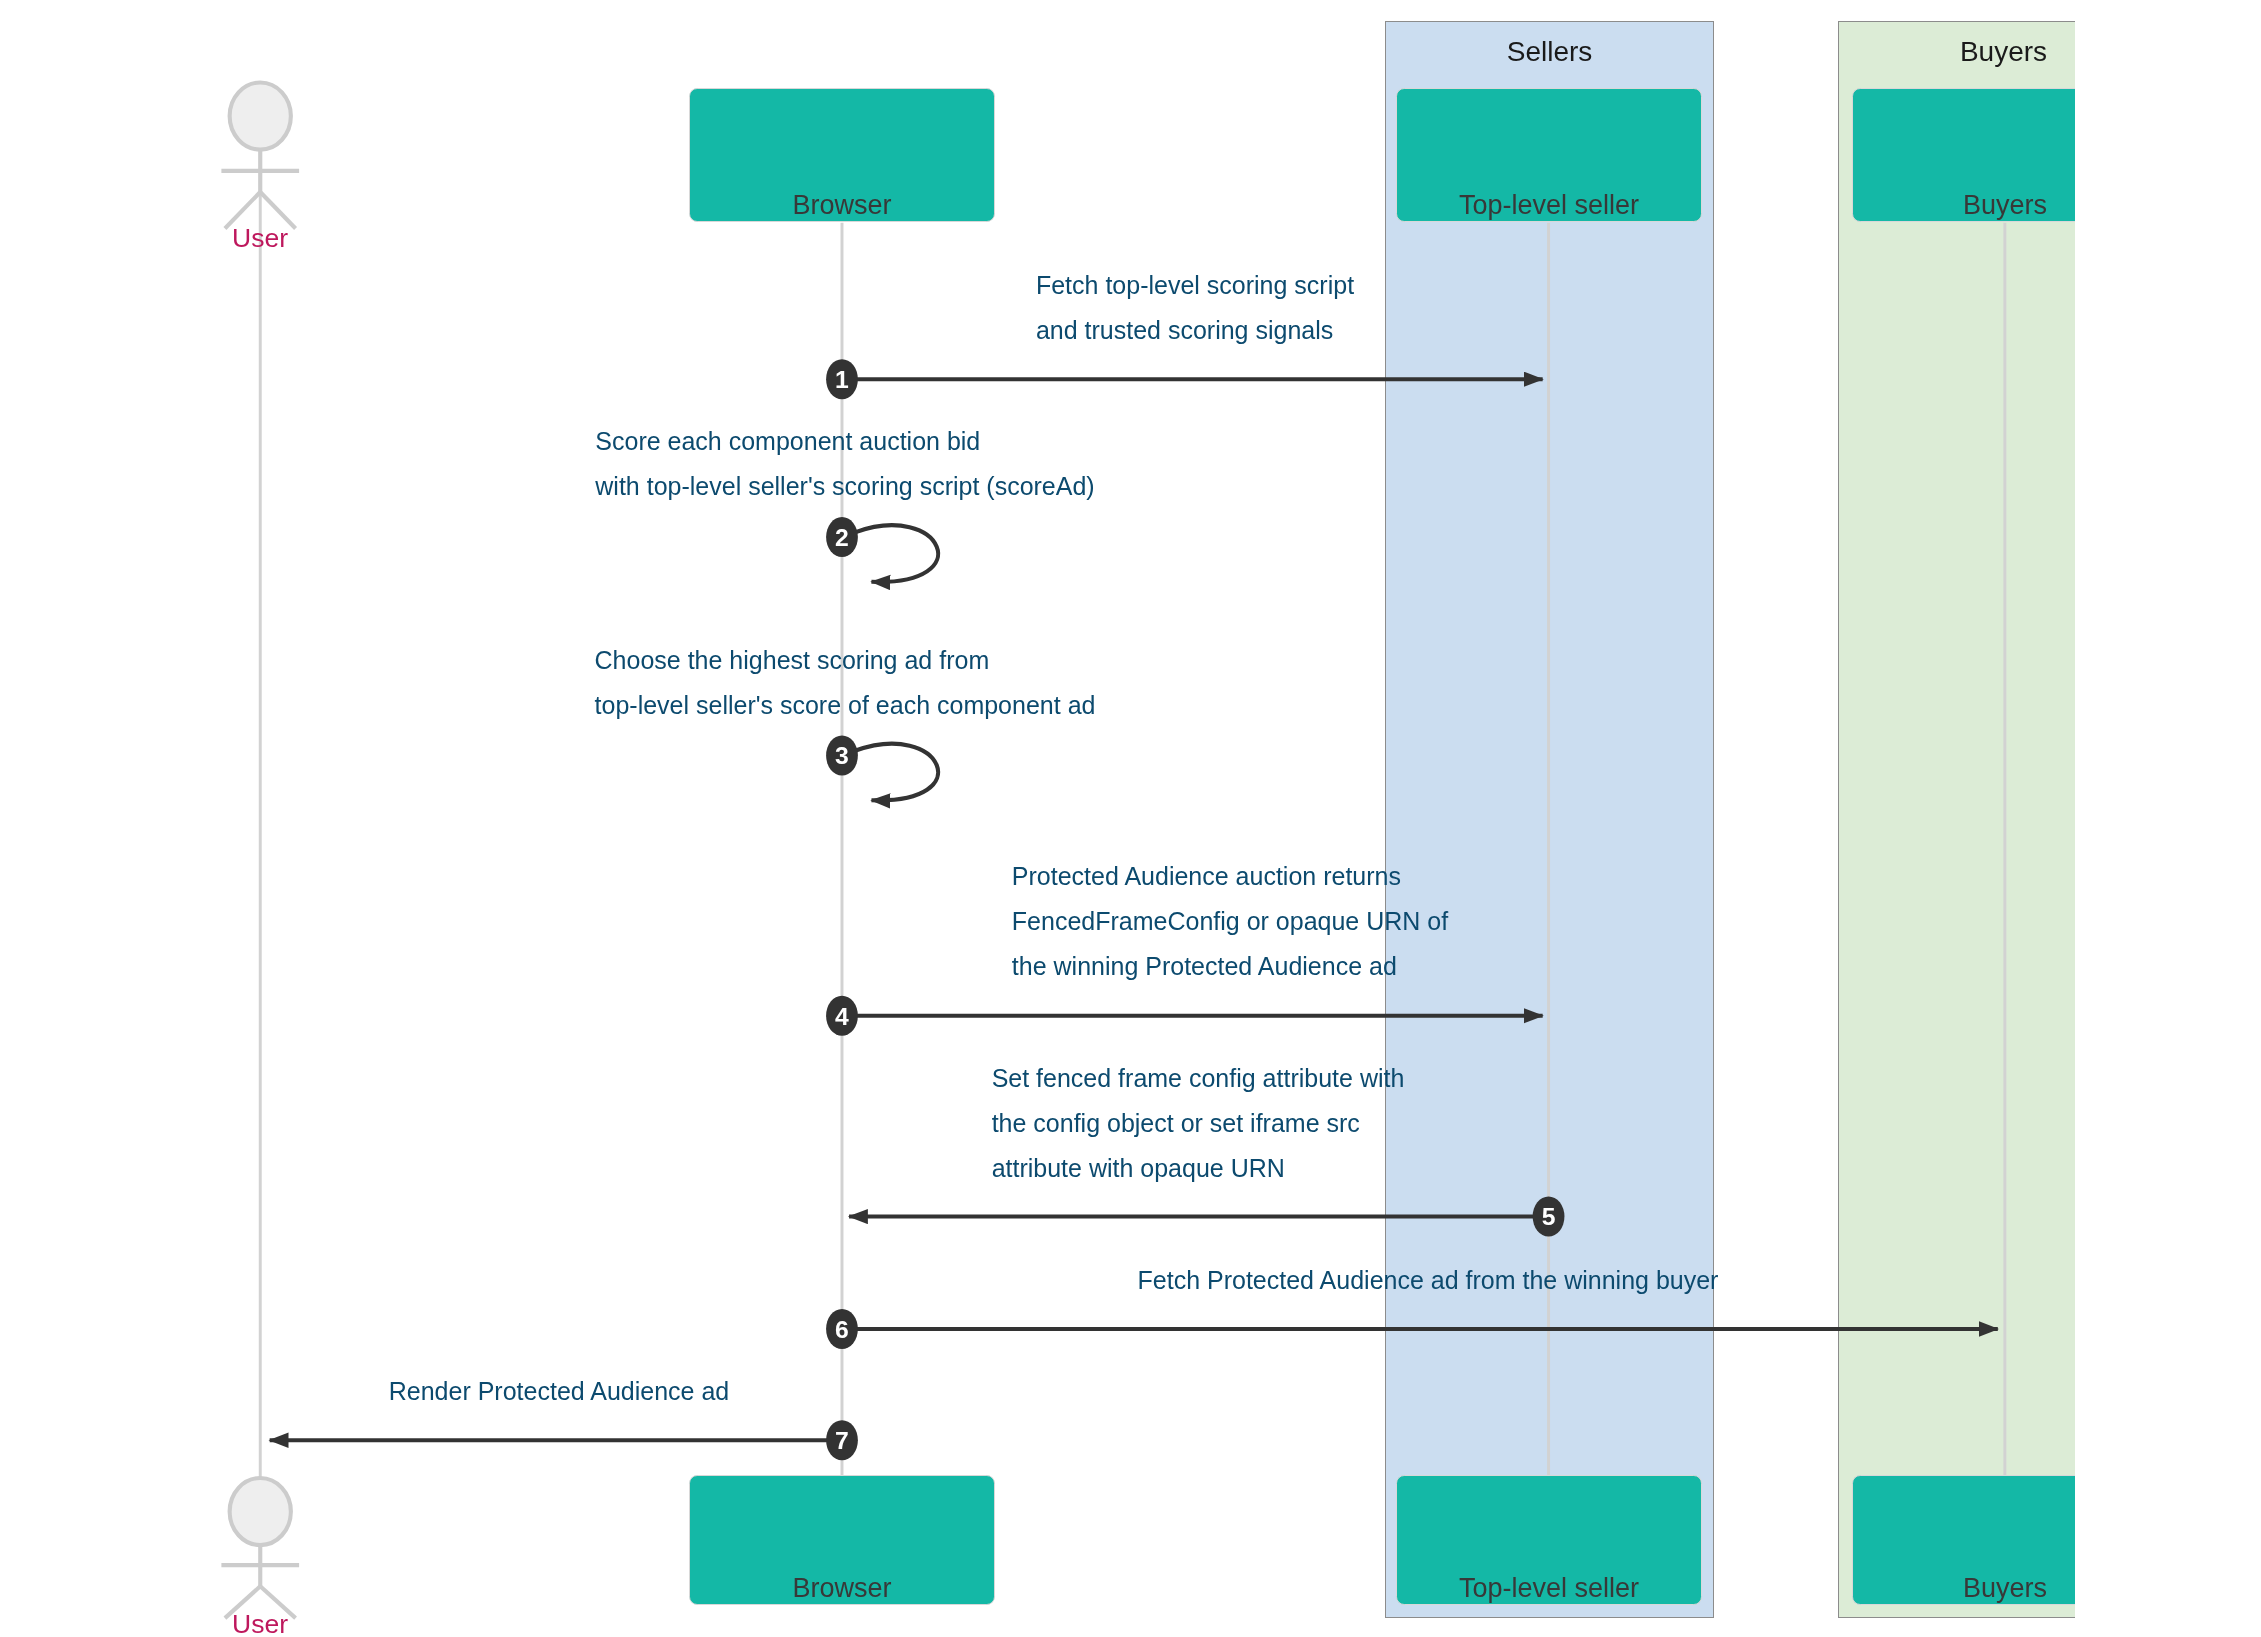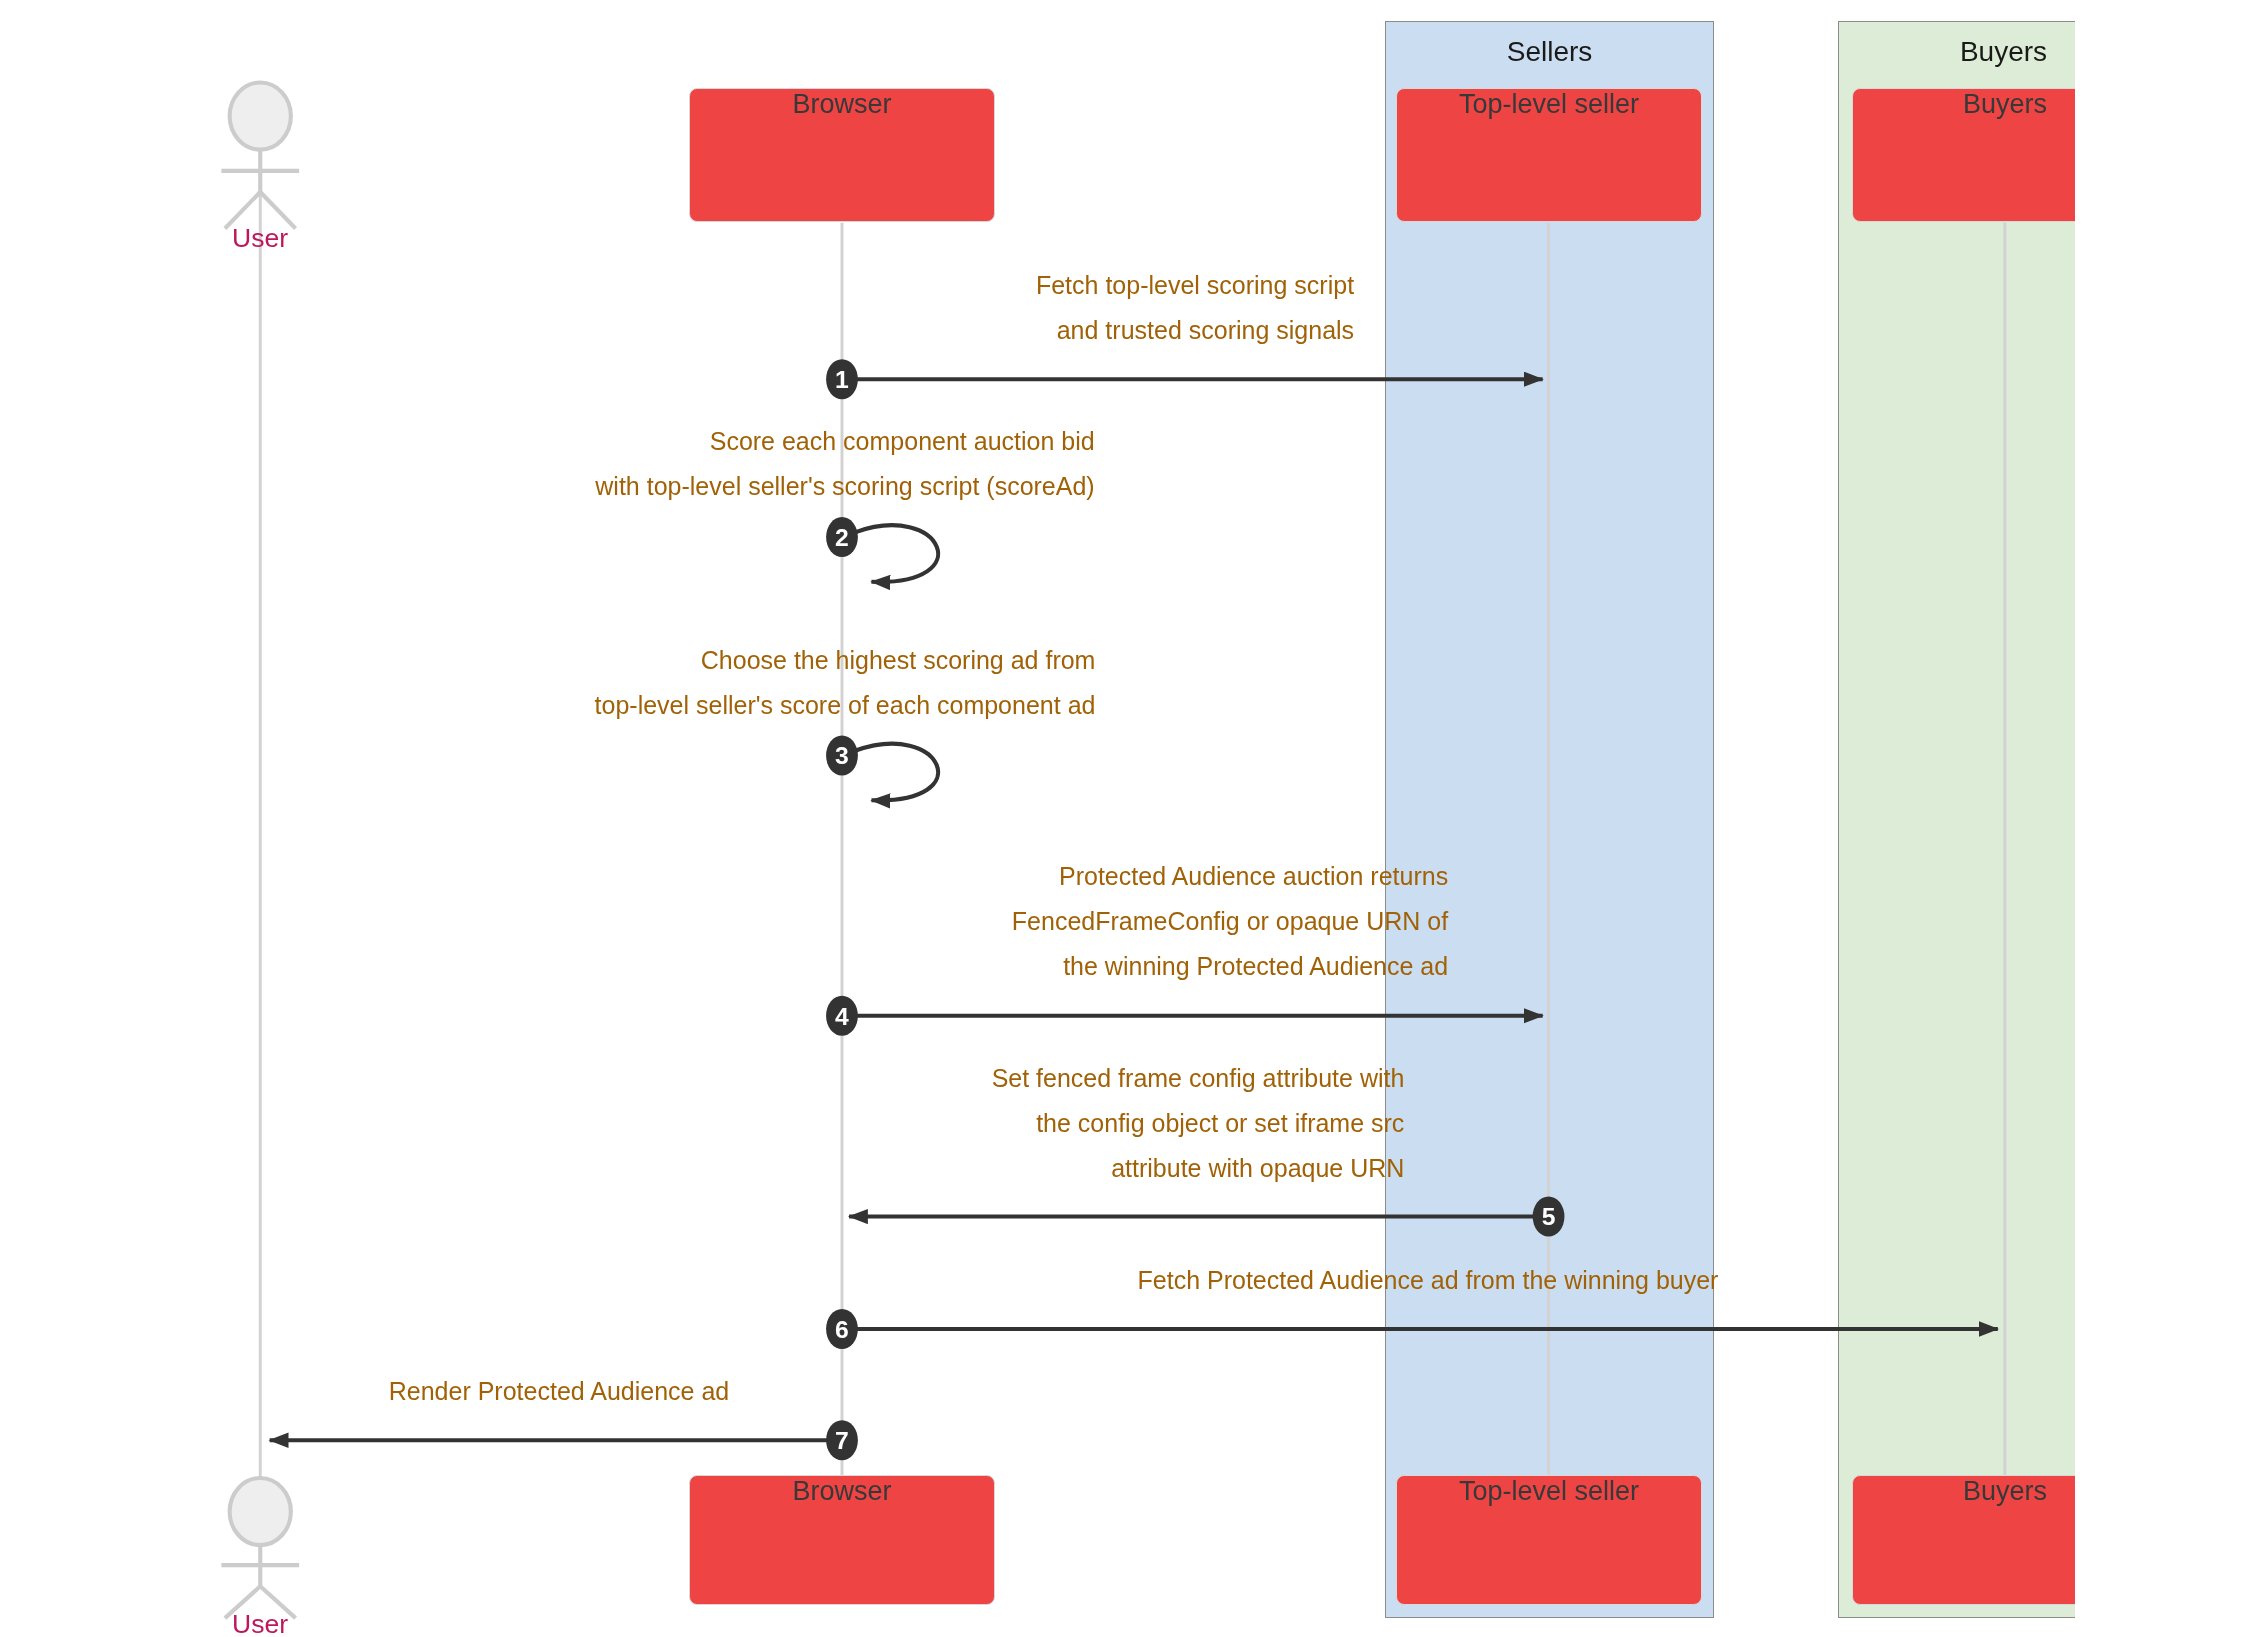--- a/index.html
+++ b/index.html
@@ -17,41 +17,41 @@
   }
   .band-sellers{left:1385px;width:329px;background:#cbddf0;}
   .band-buyers{left:1838px;width:331px;background:#dcecd6;}
   .band-title{
     position:absolute;top:14px;left:0;width:100%;
     text-align:center;
     font-size:28px;color:#1a1a1a;
   }
   .pbox{
     position:absolute;
-    background:#ef4444;
+    background:#14b8a6;
     border:1.8px solid #d8d8d8;
     border-radius:8.2px;
     box-sizing:border-box;
-    display:flex;align-items:flex-start;justify-content:center;
+    display:flex;align-items:flex-end;justify-content:center;
     font-size:27px;color:#383838;
   }
   .pbox.top{top:88px;height:134px;}
   .pbox.bottom{top:1475px;height:130px;}
   .pbox.browser{left:689px;width:306px;}
   .pbox.seller{left:1396px;width:306px;}
   .pbox.buyers{left:1852px;width:306px;}
   svg.overlay{position:absolute;left:0;top:0;}
   .msg{
     position:absolute;
     transform:translateX(-50%);
-    text-align:right;
+    text-align:left;
     white-space:pre-line;
     font-size:25px;
     line-height:45px;
-    color:#a16207;
+    color:#0c4a6e;
   }
   .actor-label{
     position:absolute;
     transform:translate(-50%,-50%);
     font-size:26.5px;color:#be185d;
   }
 </style>
 </head>
 <body>
 

